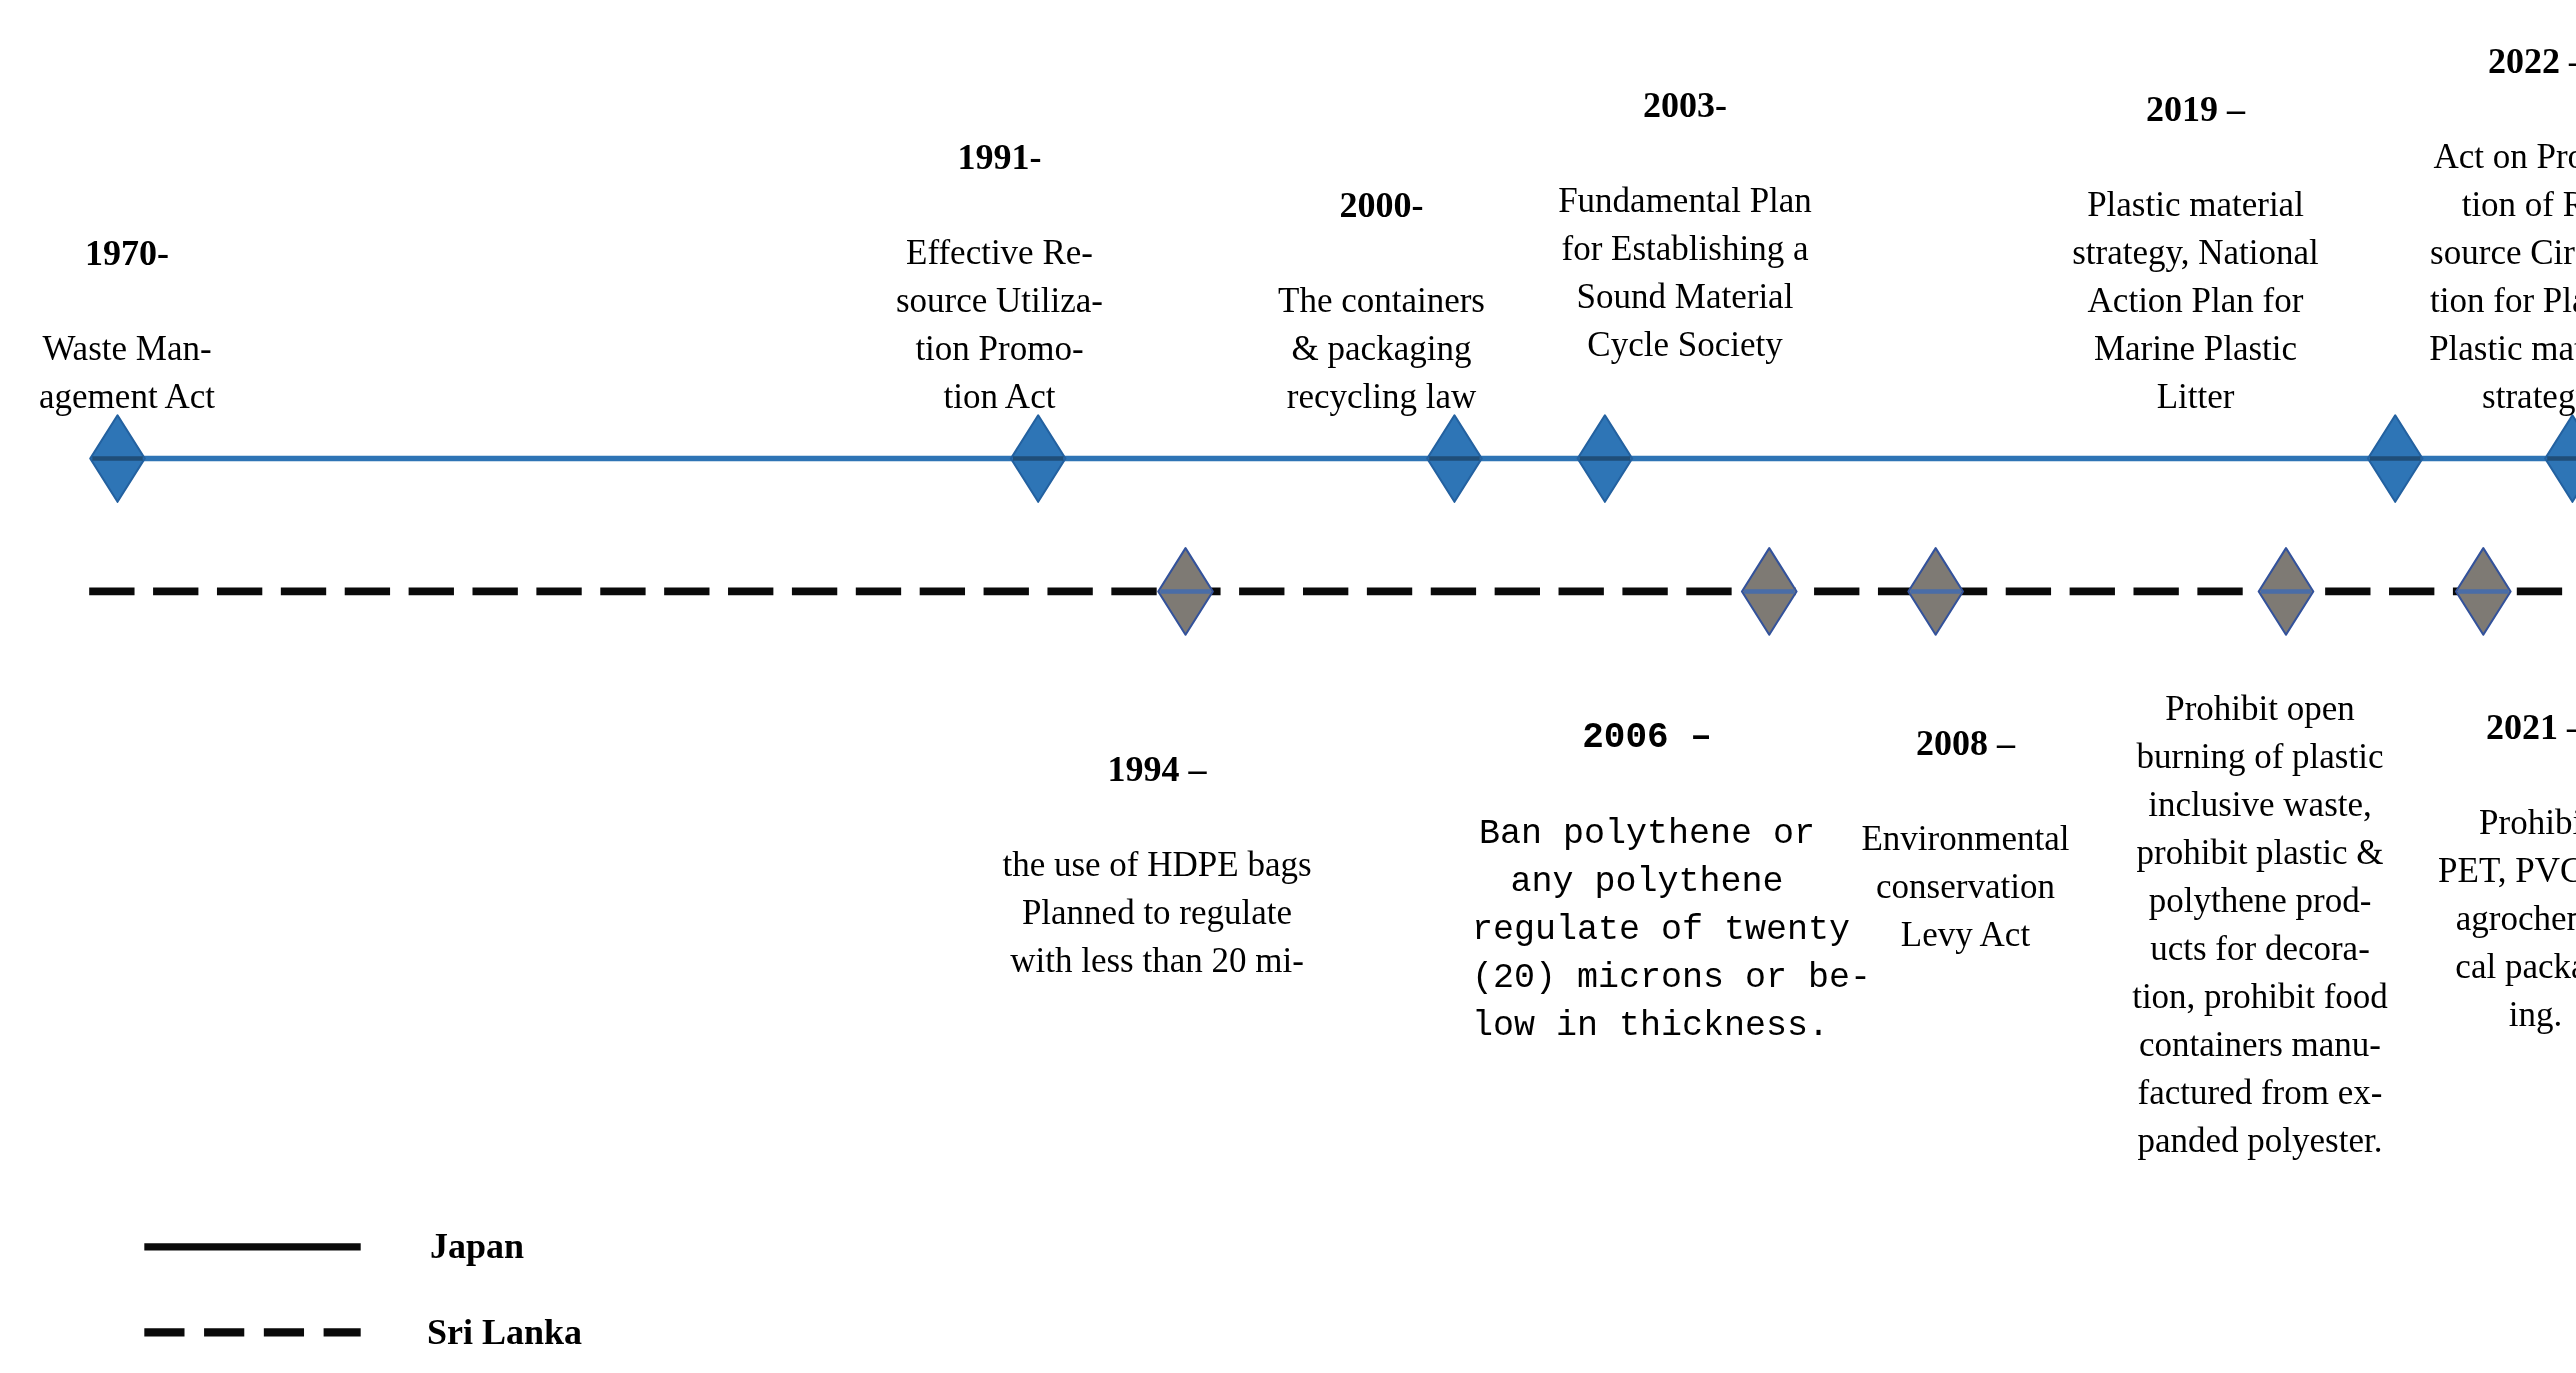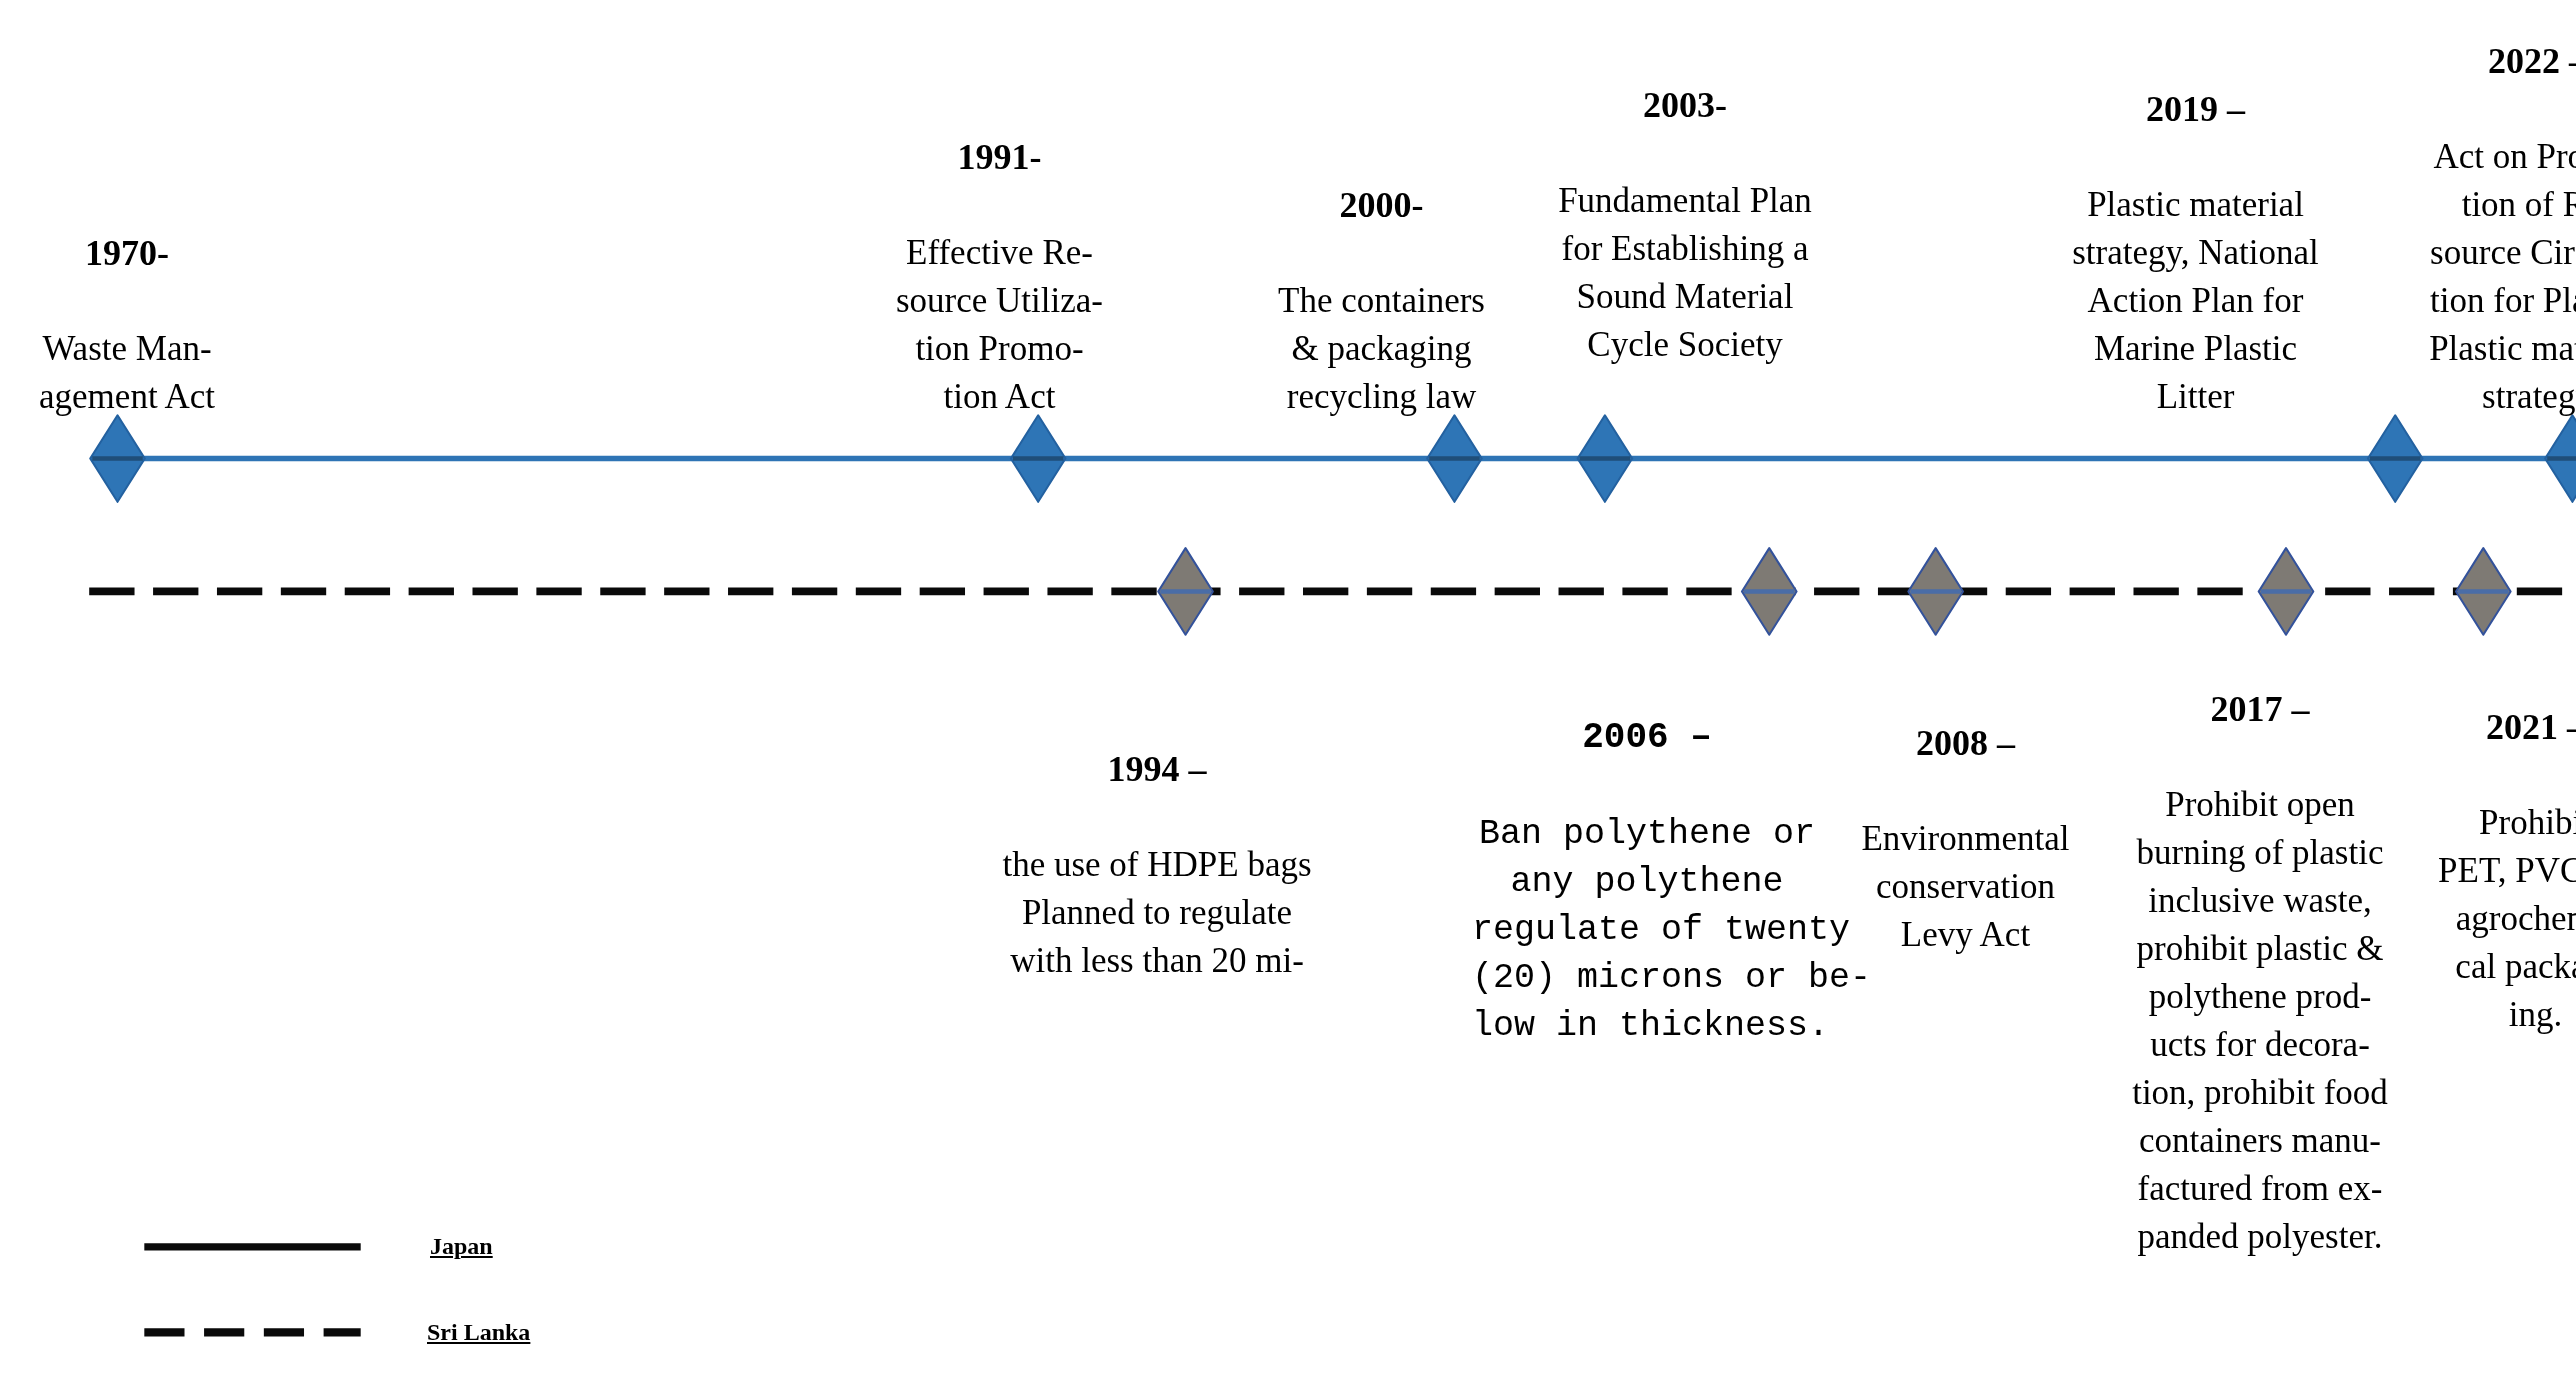--- a/index.html
+++ b/index.html
@@ -36,25 +36,24 @@
     margin: 0;
   }
   .desc-line {
     font-size: 35px;
     line-height: 48px;
     font-weight: 400;
     white-space: nowrap;
   }
   .legend-label {
     position: absolute;
-    font-size: 24px;
+    font-size: 36px;
     line-height: 47px;
     font-weight: 700;
     white-space: nowrap;
-    text-decoration: underline;
   }
 </style>
 </head>
 <body>
 
 <div id="canvas">
   <svg id="shape-layer" width="2691" height="1373" viewBox="0 0 5223 2665">
       <line x1="177" y1="890" x2="5043" y2="890" stroke="#2E74B5" stroke-width="11"></line>
       <line x1="173" y1="1148" x2="5038" y2="1148" stroke="#0a0a0a" stroke-width="15" stroke-dasharray="88 36"></line>
       <polygon points="228,806 281,890 228,974 175,890" fill="#2E75B6" stroke="#2361A0" stroke-width="4" stroke-linejoin="round"></polygon>
@@ -157,21 +156,20 @@
       </div>
       <div class="event-label" style="left: 1816px; width: 299px; top: 719px;">
         <div class="event-year">2008 –</div>
         <div class="event-desc">
           <div class="desc-line">Environmental</div>
           <div class="desc-line">conservation</div>
           <div class="desc-line">Levy Act</div>
         </div>
       </div>
       <div class="event-label" style="left: 2090px; width: 340px; top: 685px;">
-        <div class="event-year">2017 –</div>
         <div class="event-desc">
           <div class="desc-line">Prohibit open</div>
           <div class="desc-line">burning of plastic</div>
           <div class="desc-line">inclusive waste,</div>
           <div class="desc-line">prohibit plastic &amp;</div>
           <div class="desc-line">polythene prod-</div>
           <div class="desc-line">ucts for decora-</div>
           <div class="desc-line">tion, prohibit food</div>
           <div class="desc-line">containers manu-</div>
           <div class="desc-line">factured from ex-</div>

